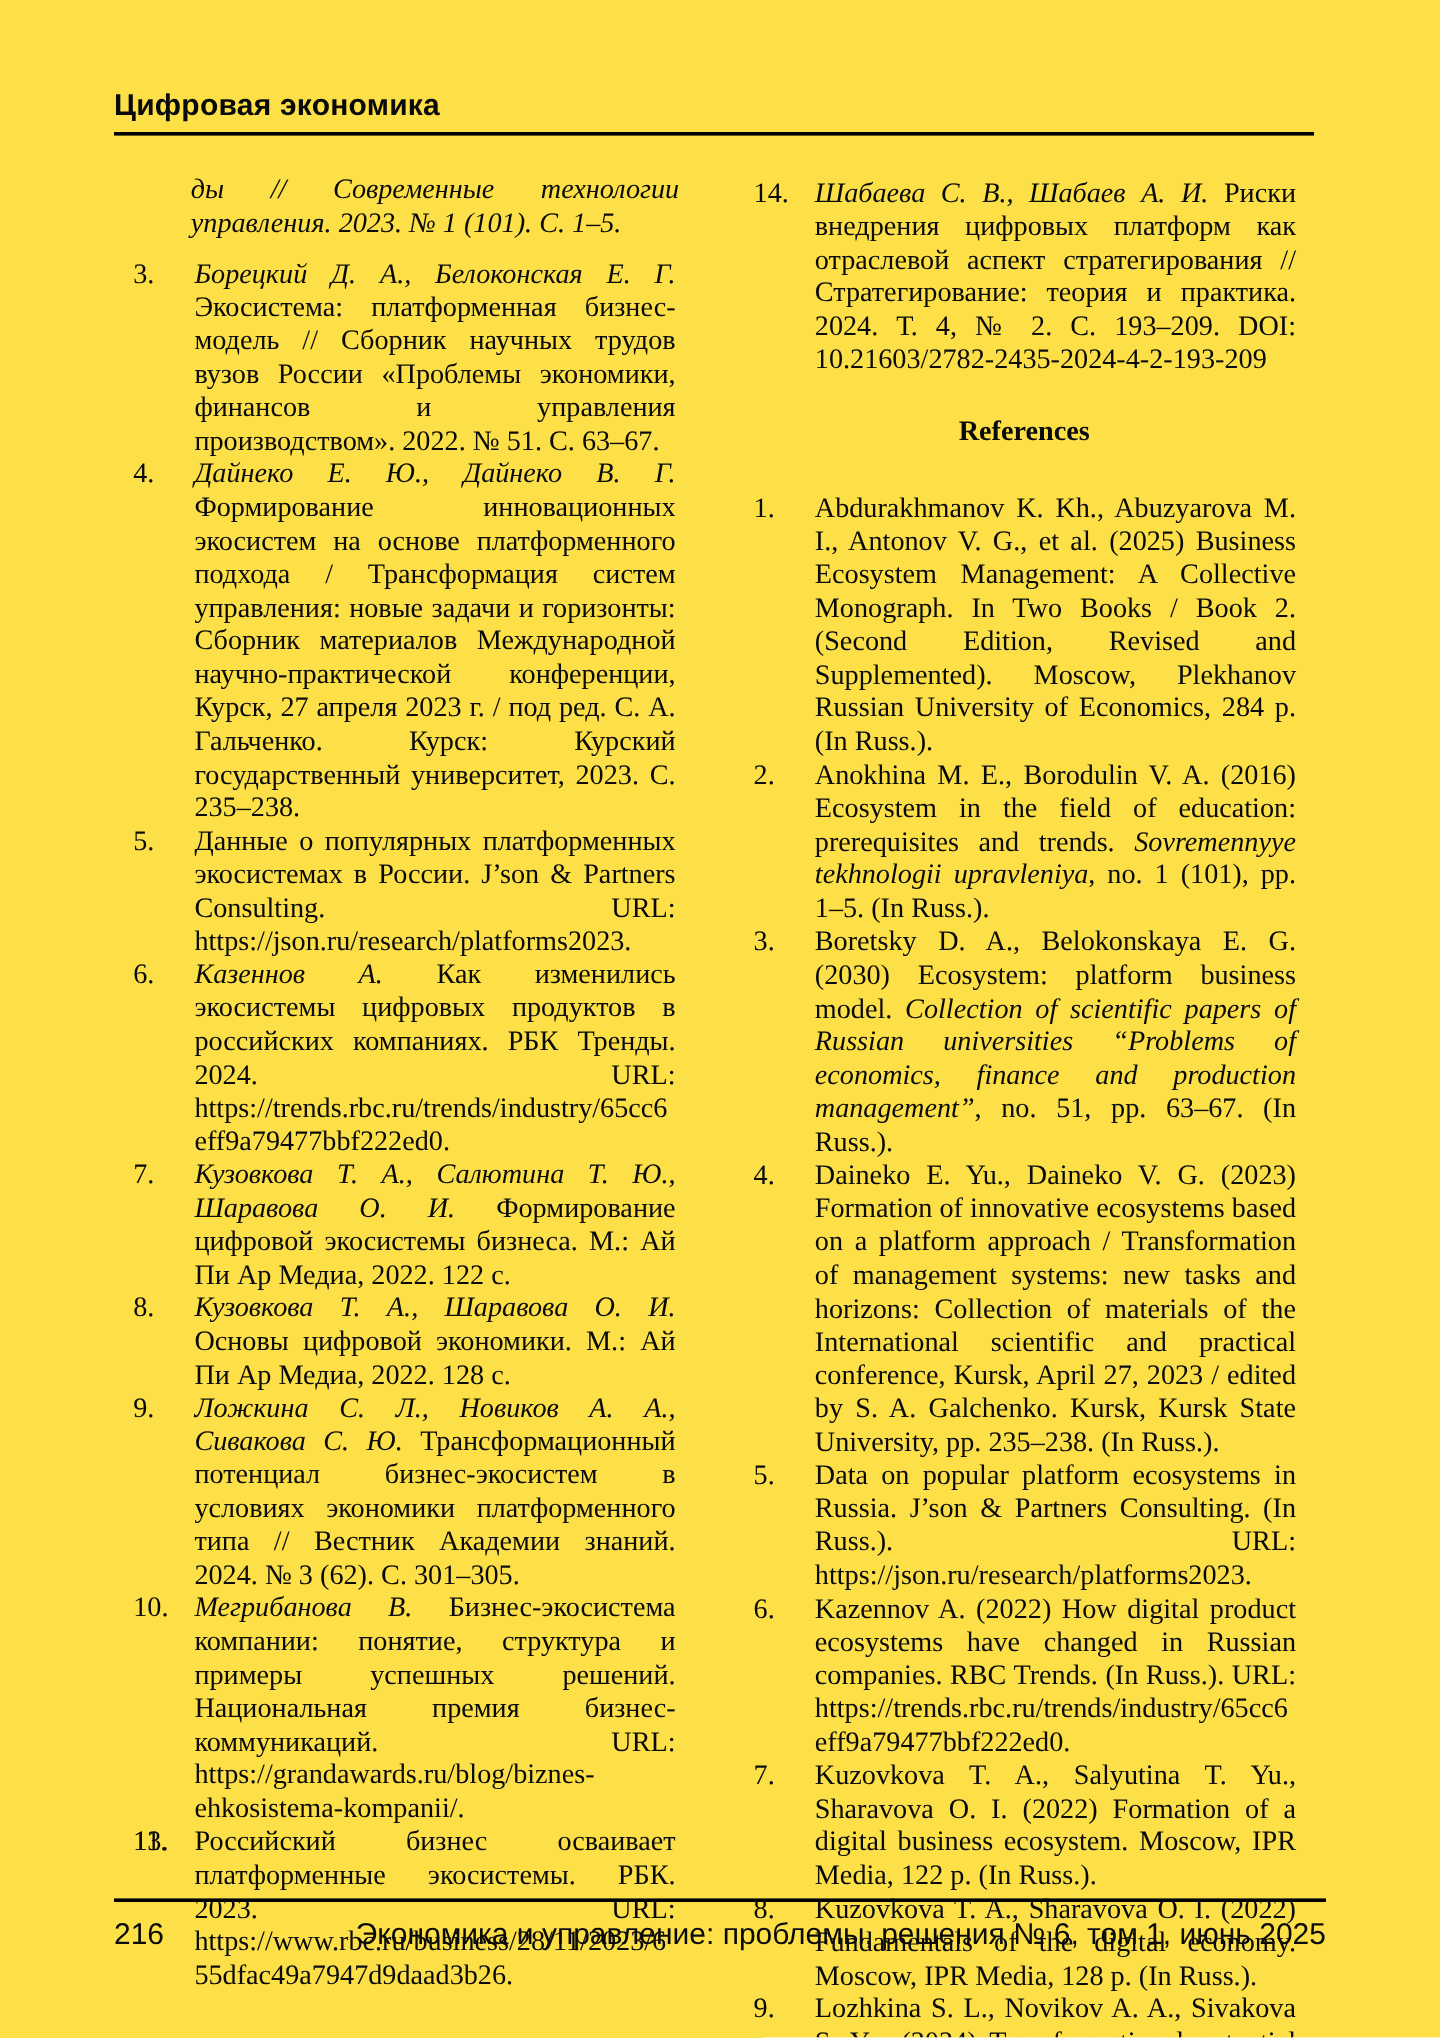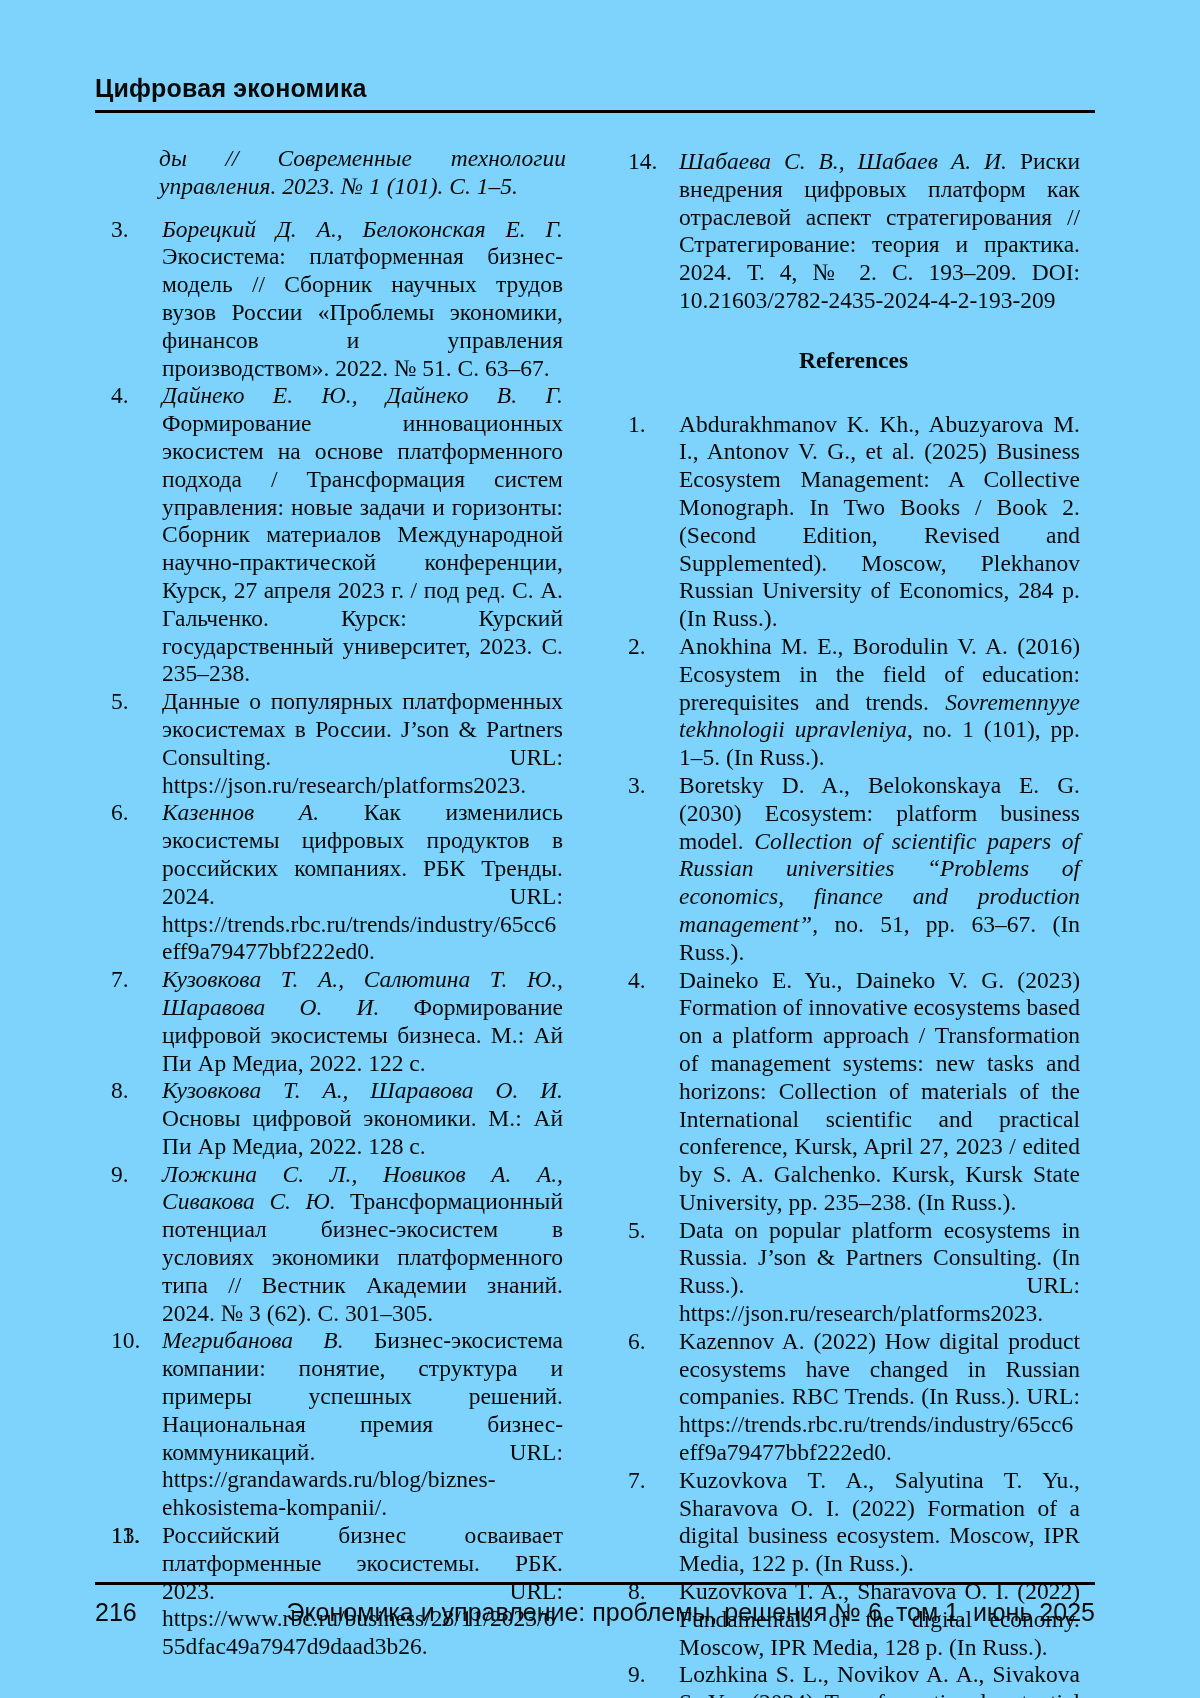--- a/index.html
+++ b/index.html
@@ -1,20 +1,20 @@
 <!DOCTYPE html>
 <html lang="ru"><head>
 <meta charset="utf-8">
 <style>
   html, body { margin: 0; padding: 0; background: #ffffff; }
   .page {
     position: relative;
     width: 1200px;
     height: 1698px;
-    background: #7dd3fc;
+    background: #fde047;
     color: #0a0a0a;
     box-sizing: border-box;
     padding: 0 105px 0 95px;
     font-family: "Liberation Serif", "DejaVu Serif", serif;
     overflow: hidden;
   }
   .running-head {
     padding-top: 74px;
   }
   .section-title {
@@ -71,21 +71,21 @@
     line-height: 27.8px;
     font-weight: bold;
     text-align: left;
     text-align-last: center;
   }
   
   #references-list > li:last-child { text-align-last: justify; }
   .page-footer {
     position: absolute;
     left: 95px;
-    right: 105px;
+    right: 95px;
     top: 1574px;
   }
   .footer-row {
     display: flex;
     justify-content: space-between;
     align-items: baseline;
     margin-top: 13px;
     font-family: "Liberation Sans", "DejaVu Sans", sans-serif;
     font-size: 25px;
     line-height: 28px;

